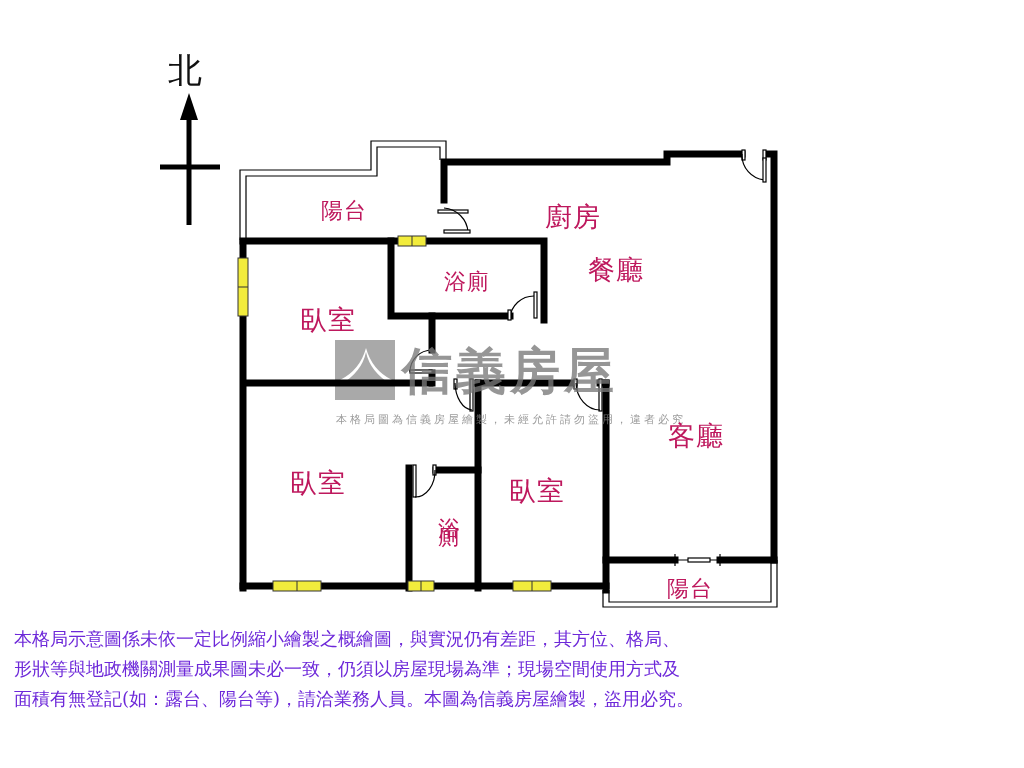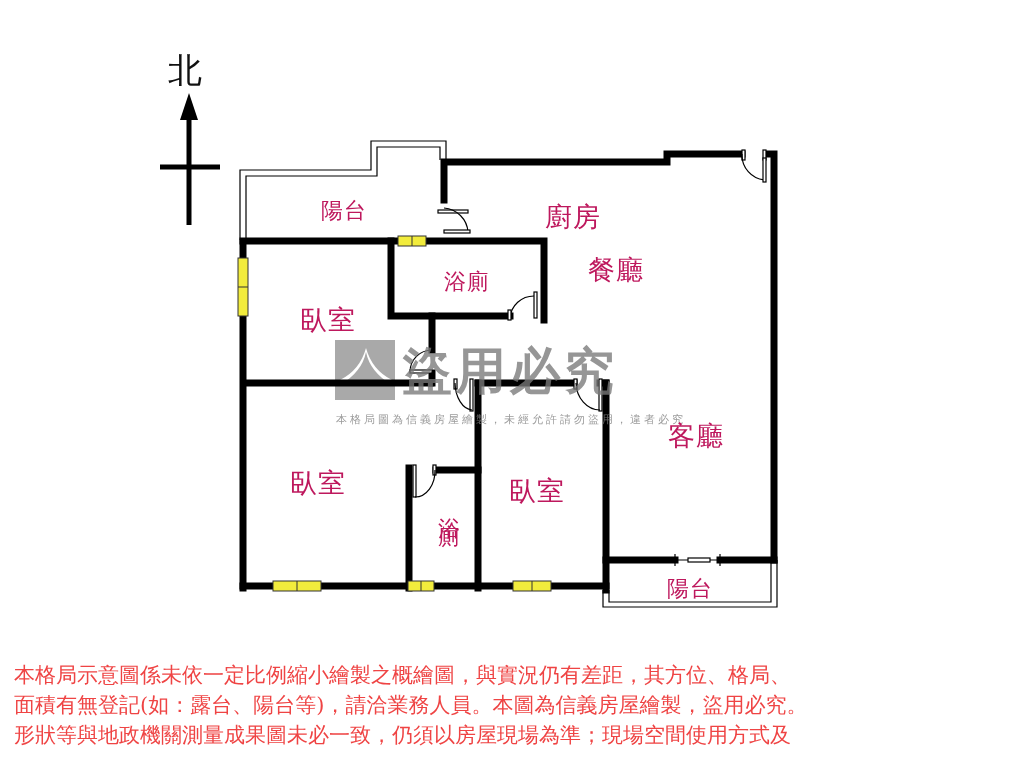--- a/index.html
+++ b/index.html
@@ -4,21 +4,21 @@
 <style>
   html, body { margin:0; padding:0; background:#ffffff; }
   body { width:1024px; height:768px; position:relative; overflow:hidden; font-family:"DejaVu Serif","Liberation Serif",serif; }
   #plan { position:absolute; left:0; top:0; }
   .room-label { position:absolute; font-size:27px; color:#be185d; letter-spacing:1px; white-space:nowrap; }
   .room-label.small { font-size:22px; }
   .room-label.vert { writing-mode:vertical-rl; font-size:22px; letter-spacing:6px; }
   .north { position:absolute; left:168px; top:48px; font-size:34px; color:#111; }
   .wm-text { position:absolute; left:402px; top:338px; font-family:"DejaVu Sans","Liberation Sans",sans-serif; font-size:50px; color:rgba(120,120,120,0.78); letter-spacing:4px; font-weight:bold; }
   .wm-sub { position:absolute; left:336px; top:412px; font-family:Liberation Serif, serif; font-size:11px; color:rgba(130,130,130,0.8); letter-spacing:3px; white-space:nowrap; }
-  .disclaimer { position:absolute; left:14px; top:660px; width:1000px; font-size:21px; line-height:30px; color:#ef4444; }
+  .disclaimer { position:absolute; left:14px; top:624px; width:1000px; font-size:18px; line-height:30px; color:#6d28d9; }
   .disclaimer div { white-space:nowrap; }
 </style>
 </head>
 <body>
 
 <svg id="plan" width="1024" height="768" viewBox="0 0 1024 768">
 
   <g>
     <rect x="335" y="340" width="60" height="60" fill="#9a9a9a" opacity="0.85"></rect>
     <path d="M340 385 Q362 372 366 352 Q370 372 392 385 L392 380 Q372 370 366 348 Q360 370 340 380 Z" fill="#ffffff"></path>
@@ -126,31 +126,31 @@
       <line x1="675" y1="554" x2="675" y2="566"></line>
       <line x1="720" y1="554" x2="720" y2="566"></line>
       <line x1="675" y1="560" x2="720" y2="560"></line>
       <rect x="688" y="558" width="22" height="4" fill="#fff"></rect>
     </g>
   </g>
 </svg>
 
 <div class="north">北</div>
 
-<div class="wm-text">盜用必究</div>
+<div class="wm-text">信義房屋</div>
 <div class="wm-sub">本格局圖為信義房屋繪製，未經允許請勿盜用，違者必究</div>
 
 <div class="room-label small" style="left:321px;top:196px;">陽台</div>
 <div class="room-label" style="left:545px;top:186px;margin-top:13px;">廚房</div>
 <div class="room-label" style="left:588px;top:252px;text-align:center;">餐廳</div>
 <div class="room-label small" style="left:444px;top:267px;">浴廁</div>
 <div class="room-label" style="left:300px;top:302px;">臥室</div>
 <div class="room-label" style="left:668px;top:418px;">客廳</div>
 <div class="room-label" style="left:290px;top:465px;">臥室</div>
 <div class="room-label vert" style="left:434px;top:500px;">浴廁</div>
 <div class="room-label" style="left:509px;top:473px;">臥室</div>
 <div class="room-label small" style="left:667px;top:574px;">陽台</div>
 
 <div class="disclaimer">
   <div>本格局示意圖係未依一定比例縮小繪製之概繪圖，與實況仍有差距，其方位、格局、</div>
+  <div>形狀等與地政機關測量成果圖未必一致，仍須以房屋現場為準；現場空間使用方式及</div>
   <div>面積有無登記(如：露台、陽台等)，請洽業務人員。本圖為信義房屋繪製，盜用必究。</div>
-  <div>形狀等與地政機關測量成果圖未必一致，仍須以房屋現場為準；現場空間使用方式及</div>
 </div>
 
 </body></html>

